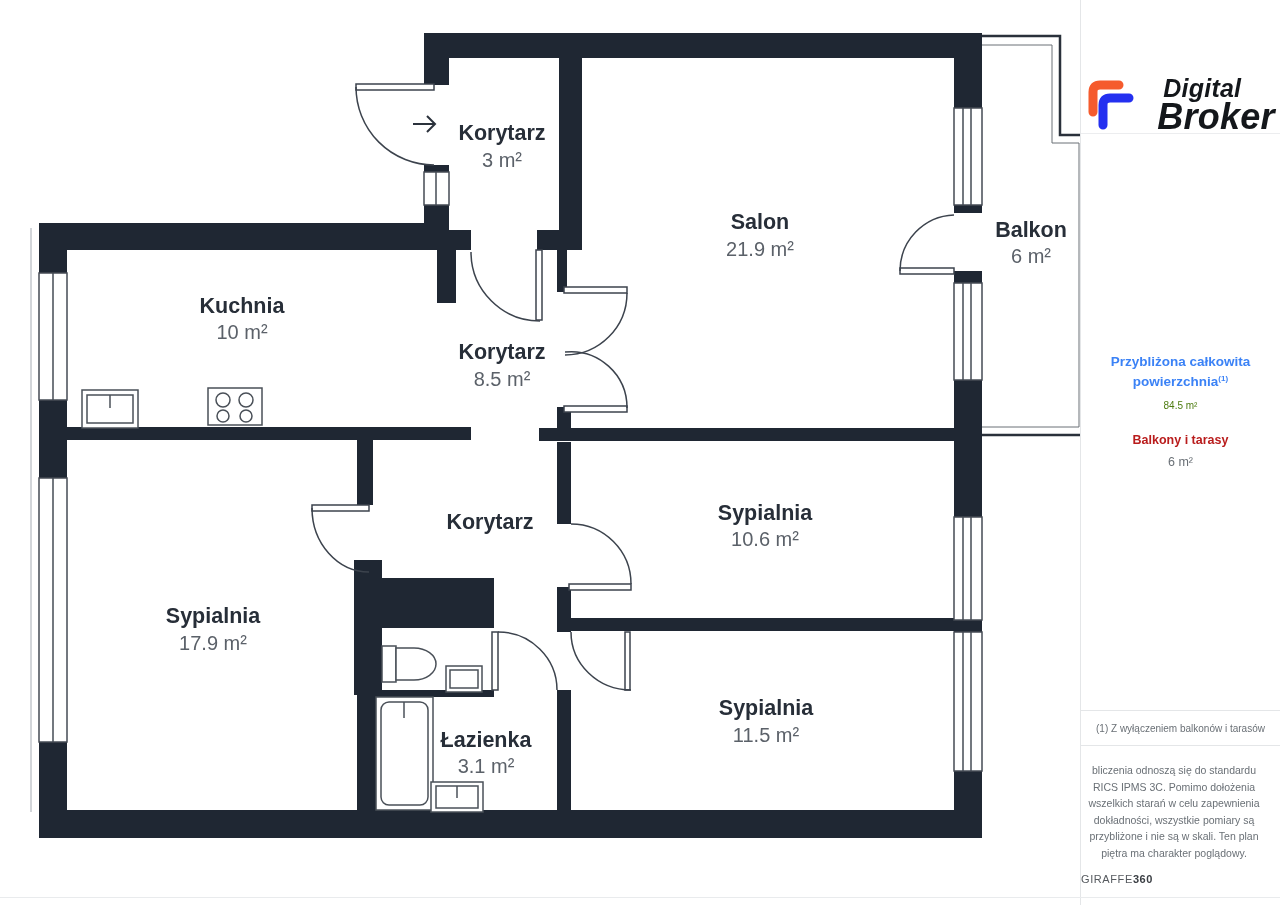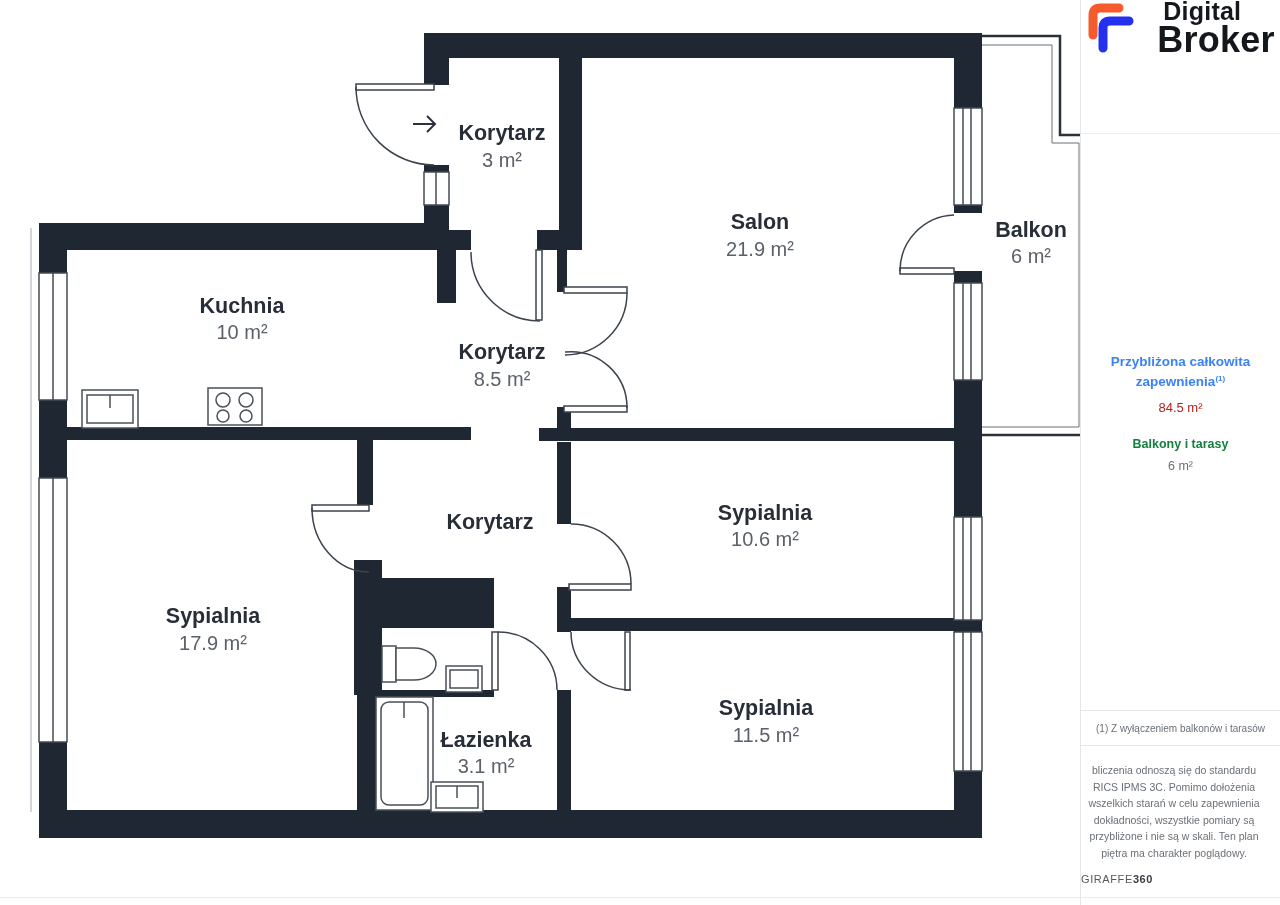--- a/index.html
+++ b/index.html
@@ -9,29 +9,29 @@
   .plan-area svg{display:block;}
 
   
   .room-name{font-family:"Liberation Sans",sans-serif;font-weight:700;font-size:21.5px;fill:#272E38;}
   .room-area{font-family:"Liberation Sans",sans-serif;font-weight:400;font-size:20px;fill:#5B6169;}
 
   
   .sidebar{position:absolute;left:1080px;top:0;width:200px;height:905px;background:#fff;
            border-left:1px solid #E4E6E8;box-sizing:border-box;}
   .logo-row{position:absolute;top:0;left:0;right:0;height:133px;border-bottom:1px solid #ECEDEF;
-            display:flex;align-items:flex-start;justify-content:center;gap:21px;}
+            display:flex;align-items:flex-end;justify-content:center;gap:21px;font-style:italic;}
   .logo-text{line-height:0.92;color:#14171B;font-weight:700;letter-spacing:0.2px;}
   .logo-text .l1{font-size:25px;display:block;margin-left:6px;}
   .logo-text .l2{font-size:36px;display:block;}
   .summary{position:absolute;top:352px;left:0;right:0;text-align:center;color:#2B3139;}
   .summary .t{font-weight:700;font-size:13.5px;line-height:1.45;color:#3b82f6;}
   .summary .t sup{font-size:8px;}
-  .summary .v{margin-top:9px;font-size:13px;color:#b91c1c;}
-  .summary .t2{margin-top:22px;font-weight:700;font-size:12.5px;color:#15803d;}
+  .summary .v{margin-top:9px;font-size:10px;color:#4d7c0f;}
+  .summary .t2{margin-top:22px;font-weight:700;font-size:12.5px;color:#b91c1c;}
   .summary .v2{margin-top:8px;font-size:12.5px;color:#6A7076;}
   .side-footer{position:absolute;top:710px;left:0;right:0;}
   .divider{border-top:1px solid #E4E6E8;}
   .footnote{padding:12px 10px 11px 10px;text-align:center;font-size:10px;color:#6A7076;}
   .disclaimer{padding:16px 17px 0 4px;text-align:center;font-size:10.5px;line-height:1.58;color:#6A7076;}
   .giraffe{margin-top:12px;font-size:11px;letter-spacing:0.6px;color:#55595E;}
   .giraffe .b{font-weight:700;color:#3A3E43;}
   .bottom-line{position:absolute;left:0;right:0;top:897px;border-top:1px solid #E9EBED;}
 </style>
 </head>
@@ -264,21 +264,21 @@
       </svg>
       <div class="logo-text">
         <span class="l1">Digital</span>
         <span class="l2">Broker</span>
       </div>
     </div>
 
     <div class="summary">
       <div class="t">
         <span>Przybliżona całkowita</span><br>
-        <span>zapewnienia</span><sup>(1)</sup>
+        <span>powierzchnia</span><sup>(1)</sup>
       </div>
       <div class="v">84.5 m²</div>
       <div class="t2">Balkony i tarasy</div>
       <div class="v2">6 m²</div>
     </div>
 
     <div class="side-footer">
       <div class="divider"></div>
       <div class="footnote">(1) Z wyłączeniem balkonów i tarasów</div>
       <div class="divider"></div>

